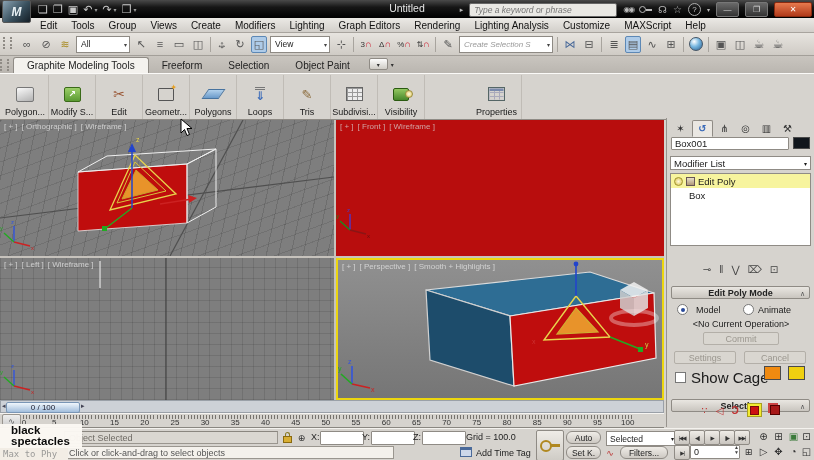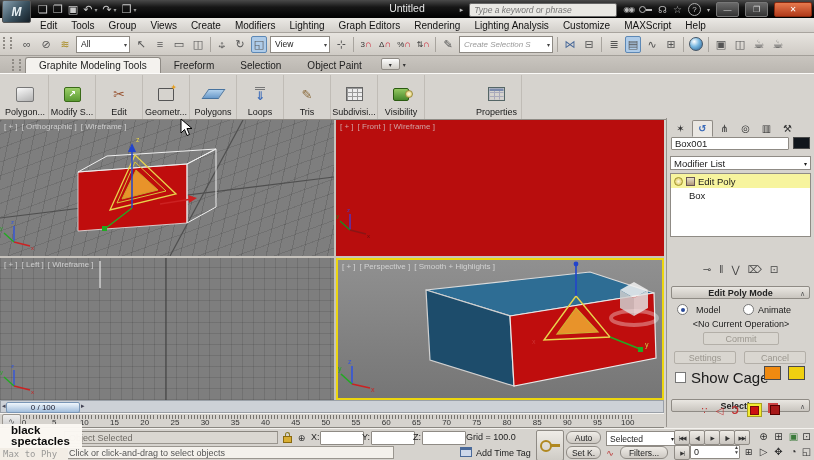--- a/index.html
+++ b/index.html
@@ -49,21 +49,21 @@
          align-items:center;justify-content:space-between;font-size:8.5px;padding:0 2px 0 4px;color:#222;}
   .tdrop .dd{font-size:6px;color:#444;}
   .snapmag{position:relative;font-size:8px;color:#333;}
   .snapmag .mag{color:#c23;font-weight:bold;font-size:9px;}
   .matball{width:12px;height:12px;border-radius:50%;background:radial-gradient(circle at 35% 30%,#fff,#76b6e0 45%,#2a5a88);border:1px solid #456;}
   .movei{position:relative;width:14px;height:14px;}
   .movei span{position:absolute;left:0;top:0;width:14px;height:14px;text-align:center;line-height:14px;font-size:11px;color:#555;}
 
   
   .ribtabs{left:0;top:56px;width:814px;height:17px;background:linear-gradient(#c9c5bf,#bab6b0);
-           display:flex;align-items:flex-end;padding-left:12px;box-sizing:border-box;}
+           display:flex;align-items:flex-end;box-sizing:border-box;}
   .grip{width:5px;height:12px;margin:0 4px 2px 0;border-left:2px dotted #8f8b85;border-right:2px dotted #8f8b85;}
   .ribtab{padding:2px 13px;font-size:10px;color:#222;border-radius:3px 3px 0 0;cursor:default;}
   .ribtab.active{background:#f4f2ee;border:1px solid #8f8b85;border-bottom:none;}
   .ribovf{width:17px;height:10px;margin:0 0 3px 6px;background:linear-gradient(#fdfdfd,#cfccc6);
           border:1px solid #8f8b85;border-radius:2px;font-size:6px;color:#333;display:flex;align-items:center;justify-content:center;}
   .ribovf2{font-size:6px;color:#333;margin:0 0 5px 3px;}
   .ribpanel{left:0;top:73px;width:814px;height:47px;background:linear-gradient(#f0edе8,#efece7 10%,#d8d4ce);
             border-bottom:1px solid #8f8b85;border-top:1px solid #fbfaf8;box-sizing:border-box;}
   .rbtn{position:absolute;top:1px;width:47px;height:44px;border-right:1px solid #c0bcb6;display:flex;
         flex-direction:column;align-items:center;justify-content:flex-end;padding-bottom:2px;box-sizing:border-box;cursor:default;}
@@ -481,21 +481,21 @@
       <span class="cptab">◎</span>
       <span class="cptab">▥</span>
       <span class="cptab">⚒</span>
     </div>
     <div class="cp sunken" style="left:4px;top:19px;width:118px;height:13px;">Box001</div>
     <div class="cp swatch" style="left:126px;top:19px;width:17px;height:12px;background:#11161c;"></div>
     <div class="cp dropbox" style="left:3px;top:38px;width:141px;height:14px;">
       <span>Modifier List</span>
         <span style="font-size:6px;">▾</span>
     </div>
-    <div class="cp stack" style="left:3px;top:55px;width:141px;height:64px;">
+    <div class="cp stack" style="left:3px;top:55px;width:141px;height:73px;">
       <div class="stackrow sel">
         <span class="bulb"></span>
         <span class="modbox"></span>
         <span>Edit Poly</span>
       </div>
       <div class="stackrow" style="padding-left:18px;">
         <span>Box</span>
       </div>
     </div>
     <div class="cp stktools" style="left:3px;top:143px;width:141px;height:16px;">

